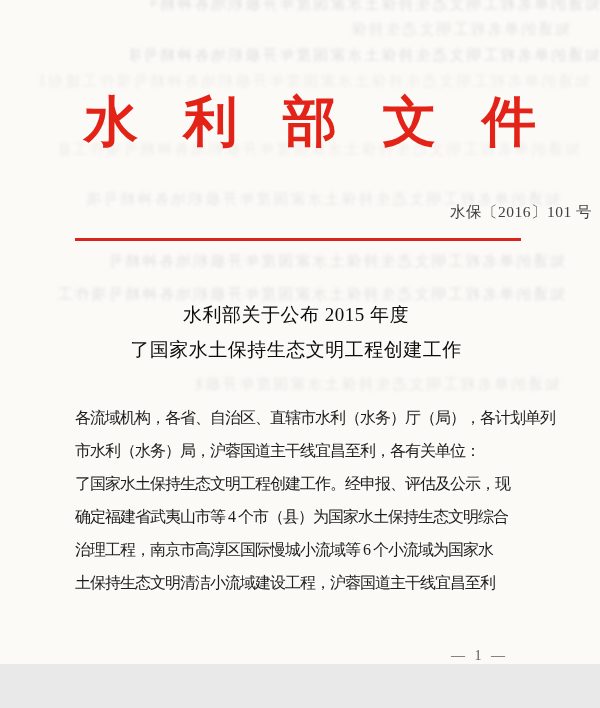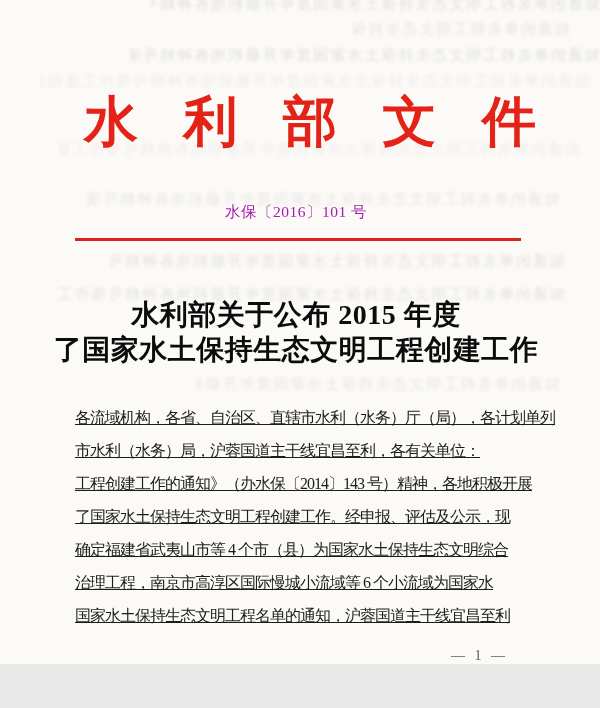--- a/index.html
+++ b/index.html
@@ -54,51 +54,51 @@
     font-weight:bold;
     color:var(--accent-red);
     letter-spacing:16px;
     padding-left:16px;
     white-space:nowrap;
     font-family:var(--serif);
   }
   .doc-number{
     position:absolute;
     top:202px;left:0;right:8px;
-    text-align:center;
+    text-align:right;
     font-size:15.5px;
     letter-spacing:.5px;
-    color:#a21caf;
+    color:#404040;
   }
   .red-line{
     position:absolute;
     top:238px;left:75px;
     width:446px;height:3px;
     background:var(--divider-red);
   }
   .notice-title{
     position:absolute;
     top:297px;left:0;right:8px;
     text-align:center;
-    font-weight:bold;
-    font-size:28px;
+    font-weight:normal;
+    font-size:19px;
     line-height:35px;
     color:#0c0c0c;
     letter-spacing:.5px;
   }
   .notice-body{
     position:absolute;
     top:401px;left:75px;
     width:460px;
     font-size:16px;
     line-height:33px;
     color:var(--body-text);
     letter-spacing:-1px;
   }
-  .body-line{white-space:nowrap;text-decoration:underline;}
+  .body-line{white-space:nowrap;}
   .body-line.indent{text-indent:2em;}
   .page-number{
     position:absolute;
     top:648px;right:92px;
     font-size:14px;
     color:var(--page-number-grey);
     letter-spacing:3px;
     white-space:nowrap;
   }
 </style>
@@ -126,22 +126,21 @@
   <div class="red-line"></div>
 
   <div class="notice-title">
     <div>水利部关于公布 2015 年度</div>
     <div>了国家水土保持生态文明工程创建工作</div>
   </div>
 
   <div class="notice-body">
     <div class="body-line">各流域机构，各省、自治区、直辖市水利（水务）厅（局），各计划单列</div>
     <div class="body-line">市水利（水务）局，沪蓉国道主干线宜昌至利，各有关单位：</div>
-    <div class="body-line">工程创建工作的通知》（办水保〔2014〕143 号）精神，各地积极开展</div>
     <div class="body-line">了国家水土保持生态文明工程创建工作。经申报、评估及公示，现</div>
     <div class="body-line">确定福建省武夷山市等 4 个市（县）为国家水土保持生态文明综合</div>
     <div class="body-line">治理工程，南京市高淳区国际慢城小流域等 6 个小流域为国家水</div>
-    <div class="body-line">国家水土保持生态文明工程名单的通知，沪蓉国道主干线宜昌至利</div>
+    <div class="body-line">土保持生态文明清洁小流域建设工程，沪蓉国道主干线宜昌至利</div>
   </div>
 
   <div class="page-number">— 1 —</div>
 
 </div>
 
 </body></html>

